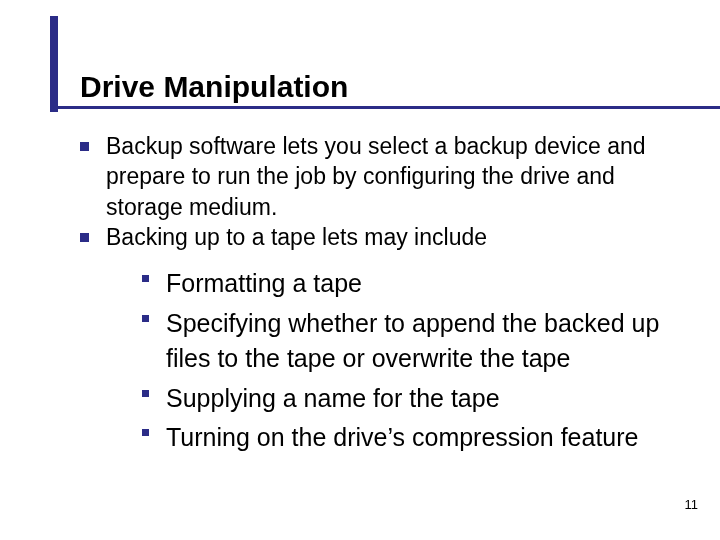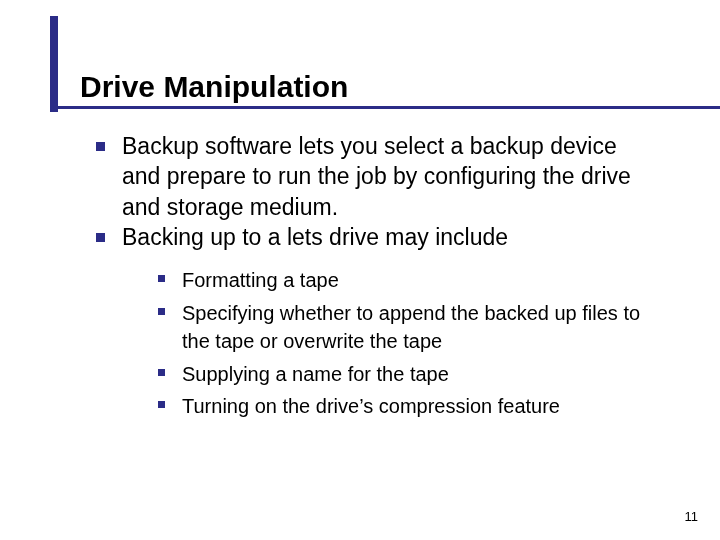--- a/index.html
+++ b/index.html
@@ -2,44 +2,44 @@
 <html><head>
 <meta charset="utf-8">
 <style>
   html,body{margin:0;padding:0}
   body{width:720px;height:540px;background:#fff;font-family:Verdana,Geneva,sans-serif;color:#000;position:relative}
   .slide{box-sizing:border-box;padding:70px 50px 0 50px}
   .title-wrap{position:relative;padding-left:30px;margin-bottom:28px}
   .title-bar{position:absolute;left:0;top:-54px;width:8px;height:96px;background:#2b2c87}
   .title-underline{position:absolute;left:0;right:-50px;bottom:-6px;height:3px;background:#2b2c87}
   .title{font-size:30px;font-weight:700;margin:0;line-height:1.1}
-  ul.lvl1{list-style:none;margin:16px;padding:0 0 0 30px}
+  ul.lvl1{list-style:none;margin:0;padding:0 0 0 30px}
   ul.lvl1>li{position:relative;font-size:23px;line-height:1.32;padding-left:26px;margin:0}
   ul.lvl1>li::before{content:"";position:absolute;left:0;top:11px;width:9px;height:9px;background:#2b2c87}
   ul.lvl2{list-style:none;margin:14px 0 0 0;padding:0 0 0 36px}
-  ul.lvl2>li{position:relative;font-size:20px;line-height:1.42;padding-left:24px;margin:0 0 4px 0}
+  ul.lvl2>li{position:relative;font-size:25px;line-height:1.42;padding-left:24px;margin:0 0 4px 0}
   ul.lvl2>li::before{content:"";position:absolute;left:0;top:9px;width:7px;height:7px;background:#2b2c87}
-  .pagenum{position:absolute;right:22px;bottom:16px;font-size:13px}
+  .pagenum{position:absolute;right:22px;bottom:28px;font-size:13px}
 </style>
 </head>
 <body>
 
 <div class="slide">
   <div class="title-wrap">
     <div class="title-bar"></div>
     <h1 class="title">Drive Manipulation</h1>
     <div class="title-underline"></div>
   </div>
 
   <ul class="lvl1">
     <li>
       <span>Backup software lets you select a backup device and prepare to run the job by configuring the drive and storage medium.</span>
     </li>
     <li>
-      <span>Backing up to a lets drive may include</span>
+      <span>Backing up to a tape lets may include</span>
       <ul class="lvl2">
         <li><span>Formatting a tape</span></li>
         <li><span>Specifying whether to append the backed up files to the tape or overwrite the tape</span></li>
         <li><span>Supplying a name for the tape</span></li>
         <li><span>Turning on the drive’s compression feature</span></li>
       </ul>
     </li>
   </ul>
 </div>
 

